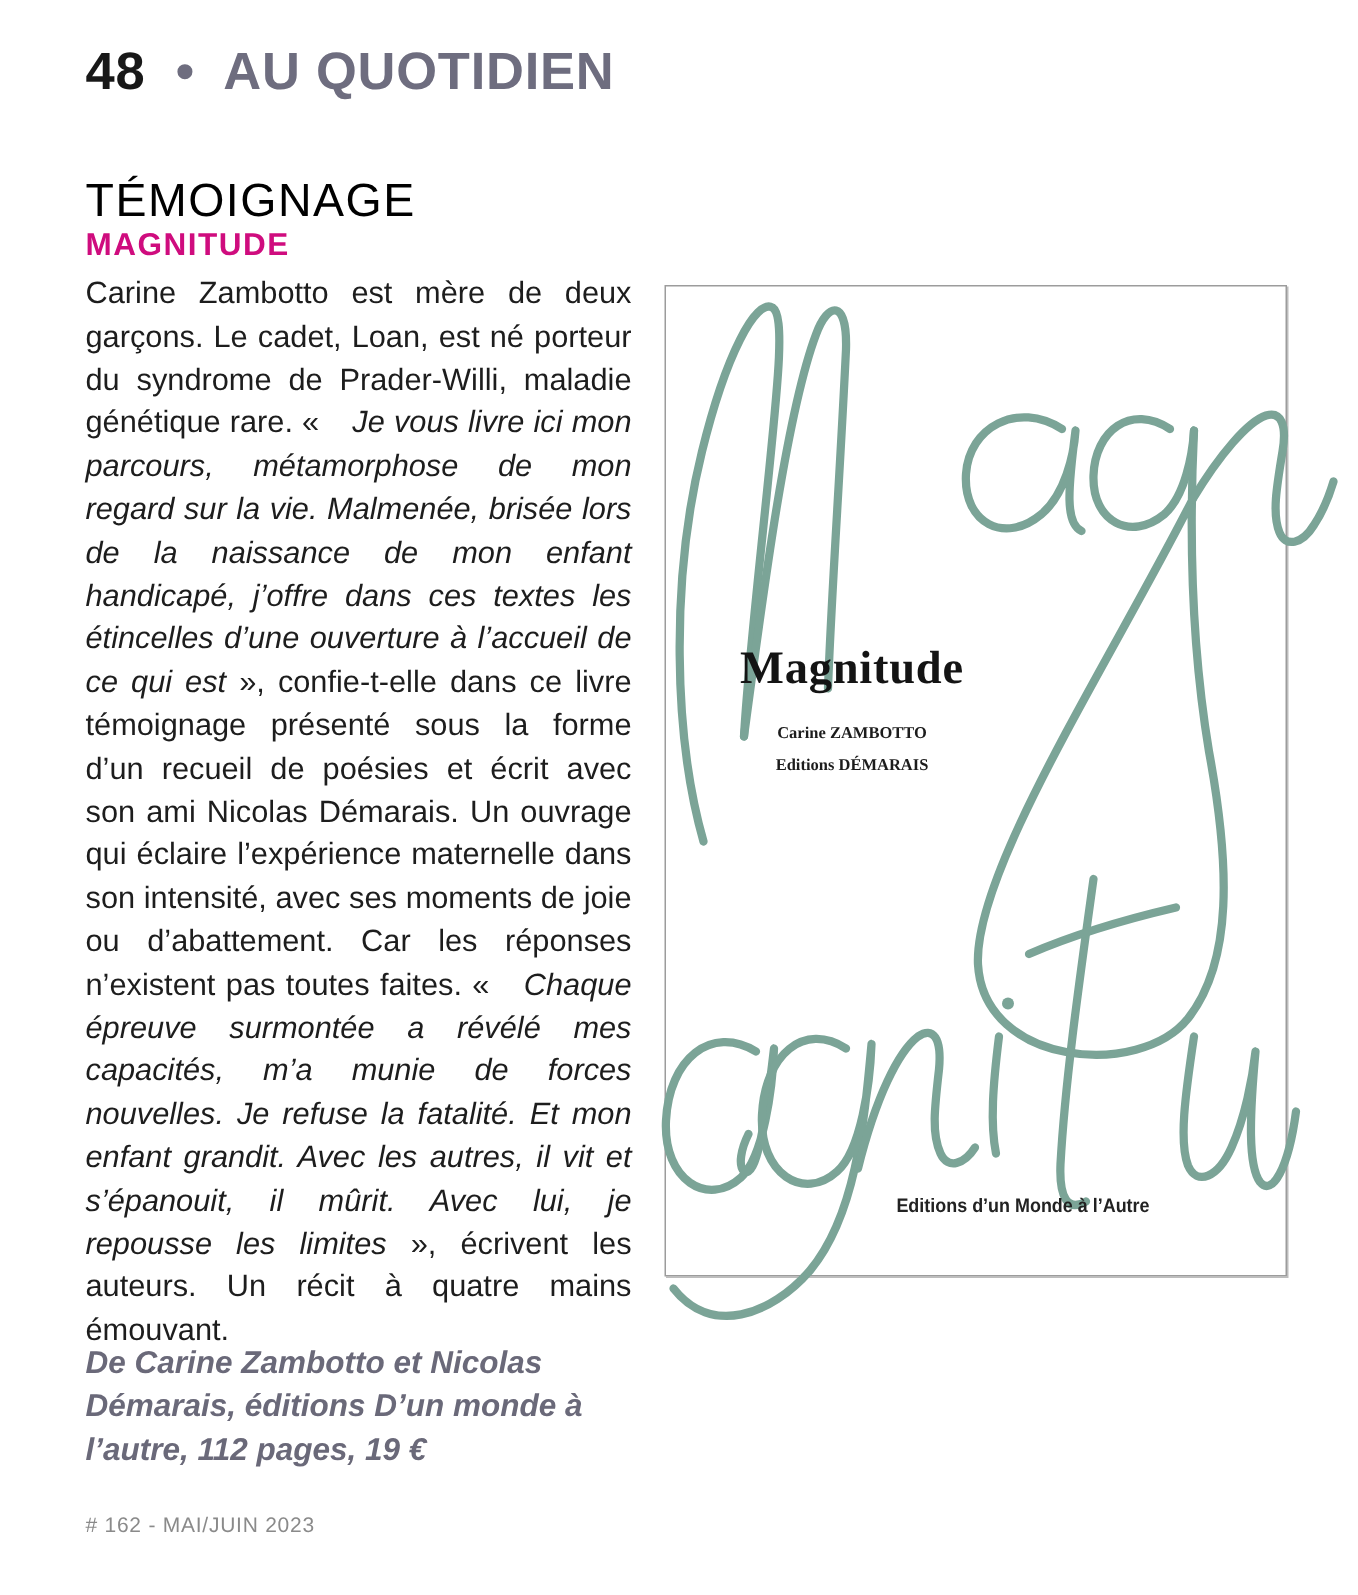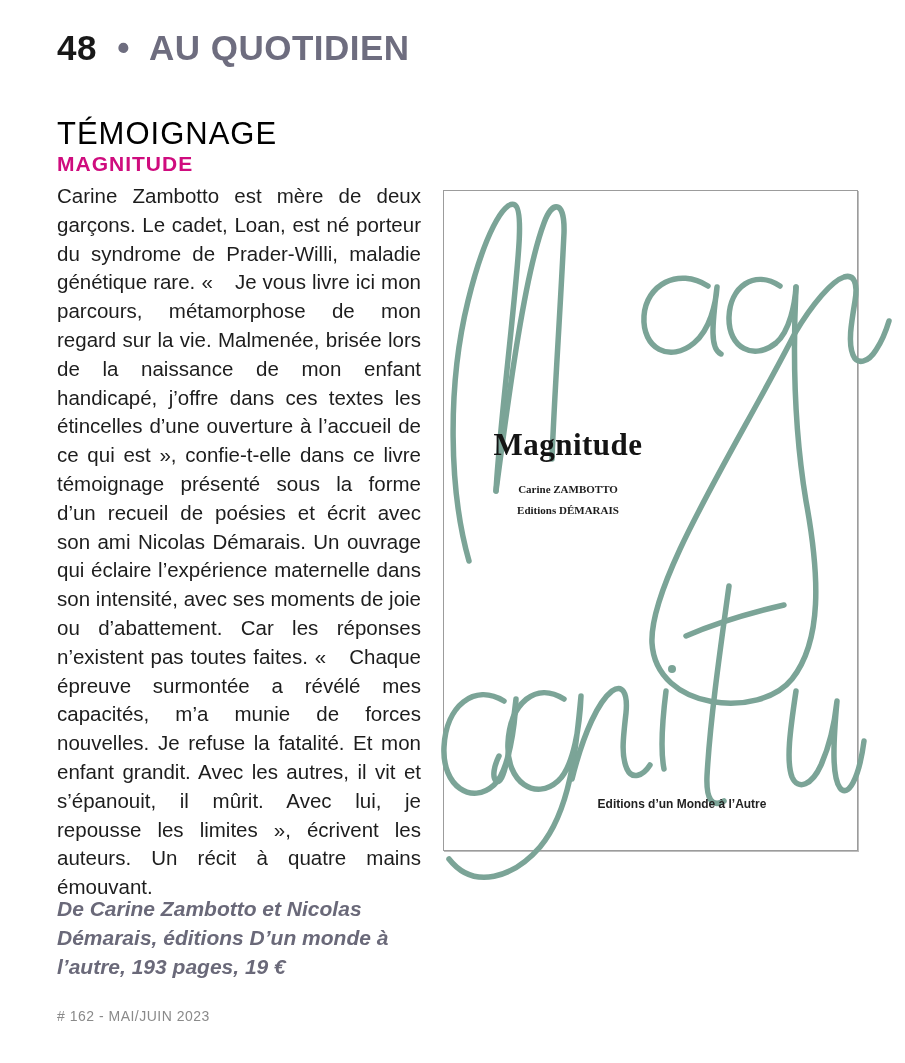--- a/index.html
+++ b/index.html
@@ -29,21 +29,21 @@
     position:absolute;left:57px;top:152px;
     font-size:21px;font-weight:800;letter-spacing:1px;
     color:var(--accent-magenta,#cf0c7e);
   }
   .body-text{
     position:absolute;left:57px;top:182px;width:364px;
     font-size:20.5px;line-height:28.8px;
     text-align:justify;color:#1d1d1d;
     hyphens:auto;-webkit-hyphens:auto;
   }
-  .body-text .seg-italic{margin-left:16px;}
+  .body-text .seg-italic{font-style:italic;margin-left:16px;}
   .credit{
     position:absolute;left:57px;top:894px;width:380px;
     font-size:21px;line-height:29px;font-style:italic;font-weight:700;
     color:var(--credit-gray,#6a6979);
   }
   .footer{
     position:absolute;left:57px;top:1008px;
     font-size:14px;font-weight:400;letter-spacing:.5px;
     color:var(--footer-gray,#8a8a8a);
   }
@@ -91,21 +91,21 @@
     <span class="pagenum">48</span>
     <span class="sep">•</span>
     <span class="section">AU QUOTIDIEN</span>
   </div>
 
   <div class="kicker">TÉMOIGNAGE</div>
   <div class="subkicker">MAGNITUDE</div>
 
   <div class="body-text"><span class="seg-normal">Carine Zambotto est mère de deux garçons. Le cadet, Loan, est né porteur du syndrome de Prader-Willi, maladie génétique rare. « </span><span class="seg-italic">Je vous livre ici mon parcours, métamorphose de mon regard sur la vie. Malmenée, brisée lors de la naissance de mon enfant handicapé, j’offre dans ces textes les étincelles d’une ouverture à l’accueil de ce qui est</span><span class="seg-normal"> », confie-t-elle dans ce livre témoignage présenté sous la forme d’un recueil de poésies et écrit avec son ami Nicolas Démarais. Un ouvrage qui éclaire l’expérience maternelle dans son intensité, avec ses moments de joie ou d’abattement. Car les réponses n’existent pas toutes faites. « </span><span class="seg-italic">Chaque épreuve surmontée a révélé mes capacités, m’a munie de forces nouvelles. Je refuse la fatalité. Et mon enfant grandit. Avec les autres, il vit et s’épanouit, il mûrit. Avec lui, je repousse les limites</span><span class="seg-normal"> », écrivent les auteurs. Un récit à quatre mains émouvant.</span></div>
 
-  <div class="credit">De Carine Zambotto et Nicolas Démarais, éditions D’un monde à l’autre, 193 pages, 19 €</div>
+  <div class="credit">De Carine Zambotto et Nicolas Démarais, éditions D’un monde à l’autre, 112 pages, 19 €</div>
 
   <div class="footer"># 162 - MAI/JUIN 2023</div>
 
   <div class="cover">
 
     <svg class="script-svg" width="500" height="710" viewBox="-30 -4 500 710" role="img" aria-label="Magn">
 
       <g>
         <path d="M 25,370 C 5,300 3,195 24,110 C 40,45 60,8 71,14 C 80,20 74,70 67,140 C 60,208 54,262 52,300"></path>
         <path d="M 52,300 C 64,210 80,85 100,32 C 108,10 121,8 120,42 C 116,125 110,210 108,268"></path>

